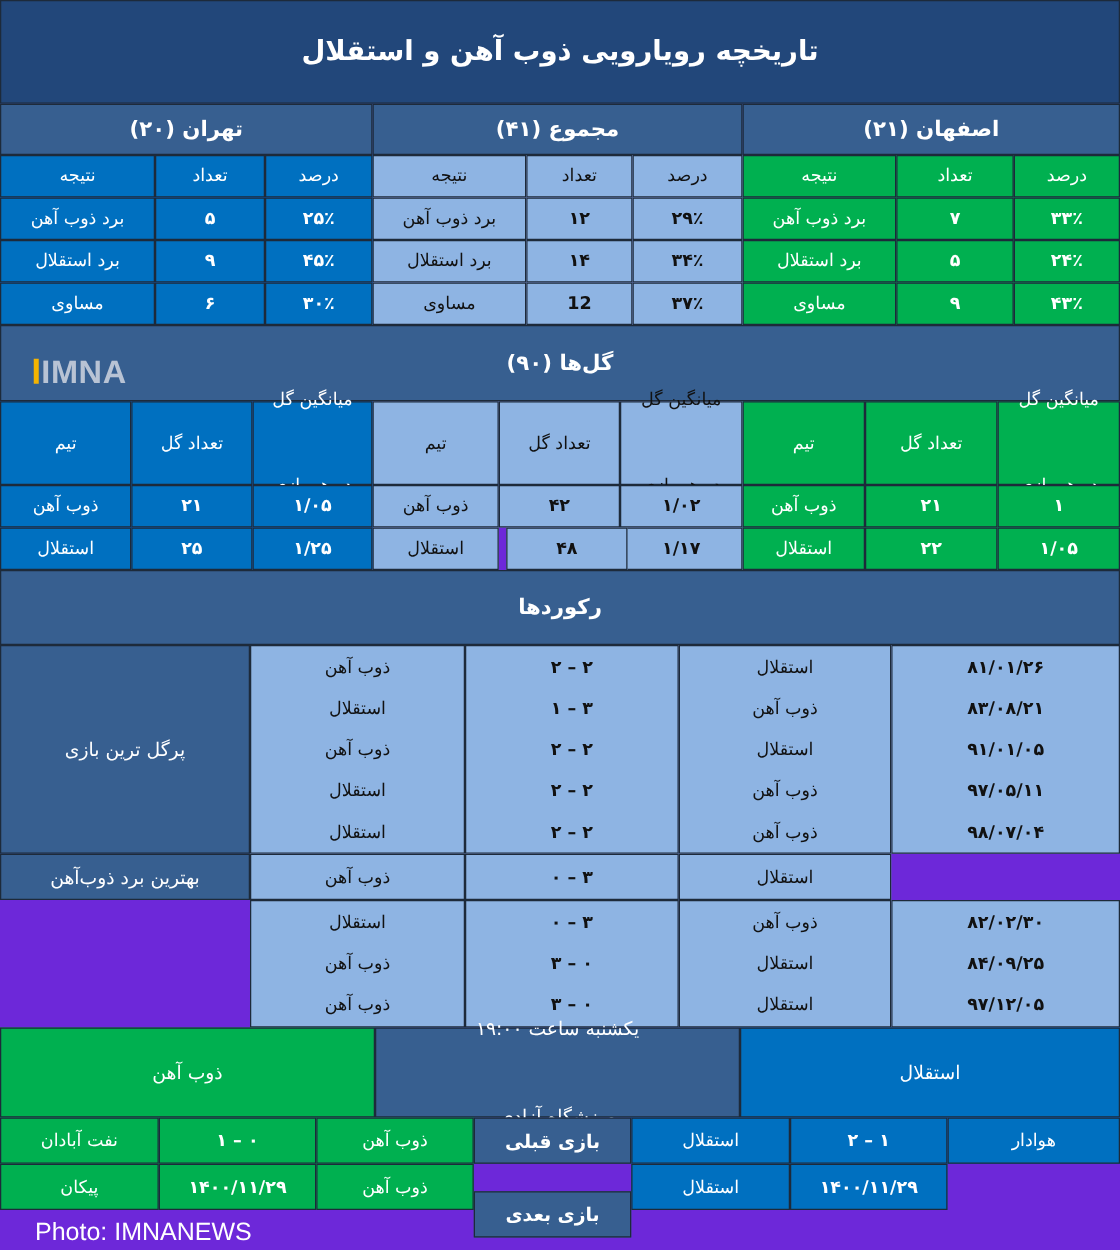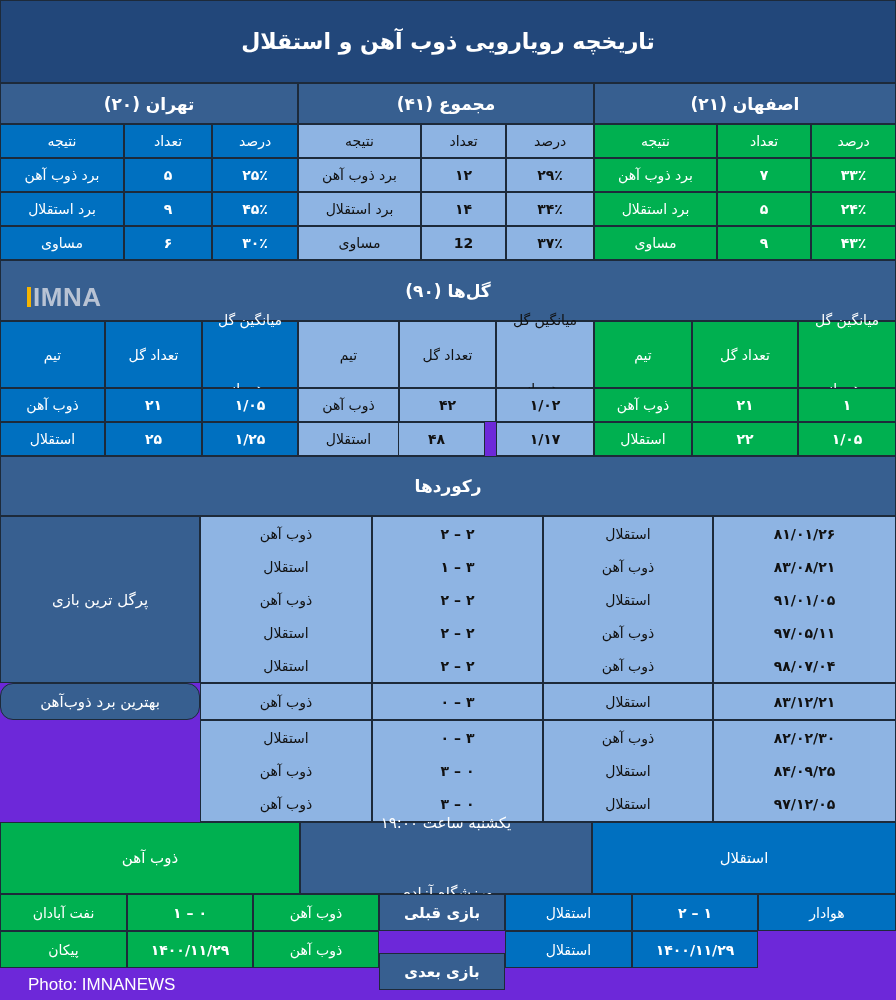--- a/index.html
+++ b/index.html
@@ -11,21 +11,21 @@
   .blue { background: #0070c0; color: #fff; font-size: 14px; }
   .light { background: #8eb4e3; color: #111; font-size: 14px; }
   .green { background: #00b050; color: #fff; font-size: 14px; }
   .mid { background: #375f90; color: #fff; font-size: 15px; }
   .cell-2l { flex-direction: column; line-height: 1.5; gap: 48px; }
   .b { font-weight: bold; }
   .rows { flex-direction: column; justify-content: space-around; }
   .rows span { display: block; }
   .logo { position: absolute; left: 27px; top: 282px; font-family: "Liberation Sans", sans-serif; font-weight: bold; font-size: 26px; color: #b8c3d4; letter-spacing: 0.5px; }
   .logo .bar { display: inline-block; width: 4px; height: 20px; background: #f5b400; margin-right: 2px; vertical-align: -1px; }
-  .credit { position: absolute; left: 28px; top: 975px; color: #fff; font-family: "Liberation Sans", sans-serif; font-size: 17px; }
+  .credit { position: absolute; left: 28px; top: 975px; color: #fff; font-family: "Liberation Sans", sans-serif; font-size: 20px; }
 </style>
 </head>
 <body>
 
 <div class="frame" dir="rtl">
 
   <div class="abs title" style="left:0;top:0;width:896px;height:83px;">تاریخچه رویارویی ذوب آهن و استقلال</div>
 
   <div class="abs hdr" style="left:594px;top:83px;width:302px;height:41px;">اصفهان (۲۱)</div>
   <div class="abs hdr" style="left:298px;top:83px;width:296px;height:41px;">مجموع (۴۱)</div>
@@ -89,21 +89,21 @@
   <div class="abs light cell-2l" style="left:496px;top:321px;width:98px;height:67px;">
       <span>میانگین گل</span>
       <span>در هر بازی</span>
     </div>
   <div class="abs light" style="left:399px;top:321px;width:97px;height:67px;">تعداد گل</div>
   <div class="abs light" style="left:298px;top:321px;width:101px;height:67px;">تیم</div>
   <div class="abs light b" style="left:496px;top:388px;width:98px;height:34px;">۱/۰۲</div>
   <div class="abs light b" style="left:399px;top:388px;width:97px;height:34px;">۴۲</div>
   <div class="abs light" style="left:298px;top:388px;width:101px;height:34px;">ذوب آهن</div>
   <div class="abs light b" style="left:496px;top:422px;width:98px;height:34px;">۱/۱۷</div>
-  <div class="abs light b" style="left:388px;top:422px;width:97px;height:34px;">۴۸</div>
+  <div class="abs light b" style="left:405px;top:422px;width:97px;height:34px;">۴۸</div>
   <div class="abs light" style="left:298px;top:422px;width:101px;height:34px;">استقلال</div>
 
   <div class="abs blue cell-2l" style="left:202px;top:321px;width:96px;height:67px;">
       <span>میانگین گل</span>
       <span>در هر بازی</span>
     </div>
   <div class="abs blue" style="left:105px;top:321px;width:97px;height:67px;">تعداد گل</div>
   <div class="abs blue" style="left:0;top:321px;width:105px;height:67px;">تیم</div>
   <div class="abs blue b" style="left:202px;top:388px;width:96px;height:34px;">۱/۰۵</div>
   <div class="abs blue b" style="left:105px;top:388px;width:97px;height:34px;">۲۱</div>
@@ -137,25 +137,24 @@
   </div>
   <div class="abs light rows" style="left:200px;top:516px;width:172px;height:167px;">
     <span>ذوب آهن</span>
     <span>استقلال</span>
     <span>ذوب آهن</span>
     <span>استقلال</span>
     <span>استقلال</span>
   </div>
   <div class="abs mid" style="left:0;top:516px;width:200px;height:167px;">پرگل ترین بازی</div>
 
-  <div class="abs light b" style="left:713px;top:683px;width:183px;height:37px;">۸۳/۱۲/۲۱</div>
   <div class="abs light" style="left:543px;top:683px;width:170px;height:37px;">استقلال</div>
   <div class="abs light b" style="left:372px;top:683px;width:171px;height:37px;">۳ – ۰</div>
   <div class="abs light" style="left:200px;top:683px;width:172px;height:37px;">ذوب آهن</div>
-  <div class="abs mid" style="left:0;top:683px;width:200px;height:37px;border-radius:13px;">بهترین برد ذوب‌آهن</div>
+  <div class="abs mid" style="left:0;top:683px;width:200px;height:37px;">بهترین برد ذوب‌آهن</div>
 
   <div class="abs light rows b" style="left:713px;top:720px;width:183px;height:102px;">
     <span>۸۲/۰۲/۳۰</span>
     <span>۸۴/۰۹/۲۵</span>
     <span>۹۷/۱۲/۰۵</span>
   </div>
   <div class="abs light rows" style="left:543px;top:720px;width:170px;height:102px;">
     <span>ذوب آهن</span>
     <span>استقلال</span>
     <span>استقلال</span>

